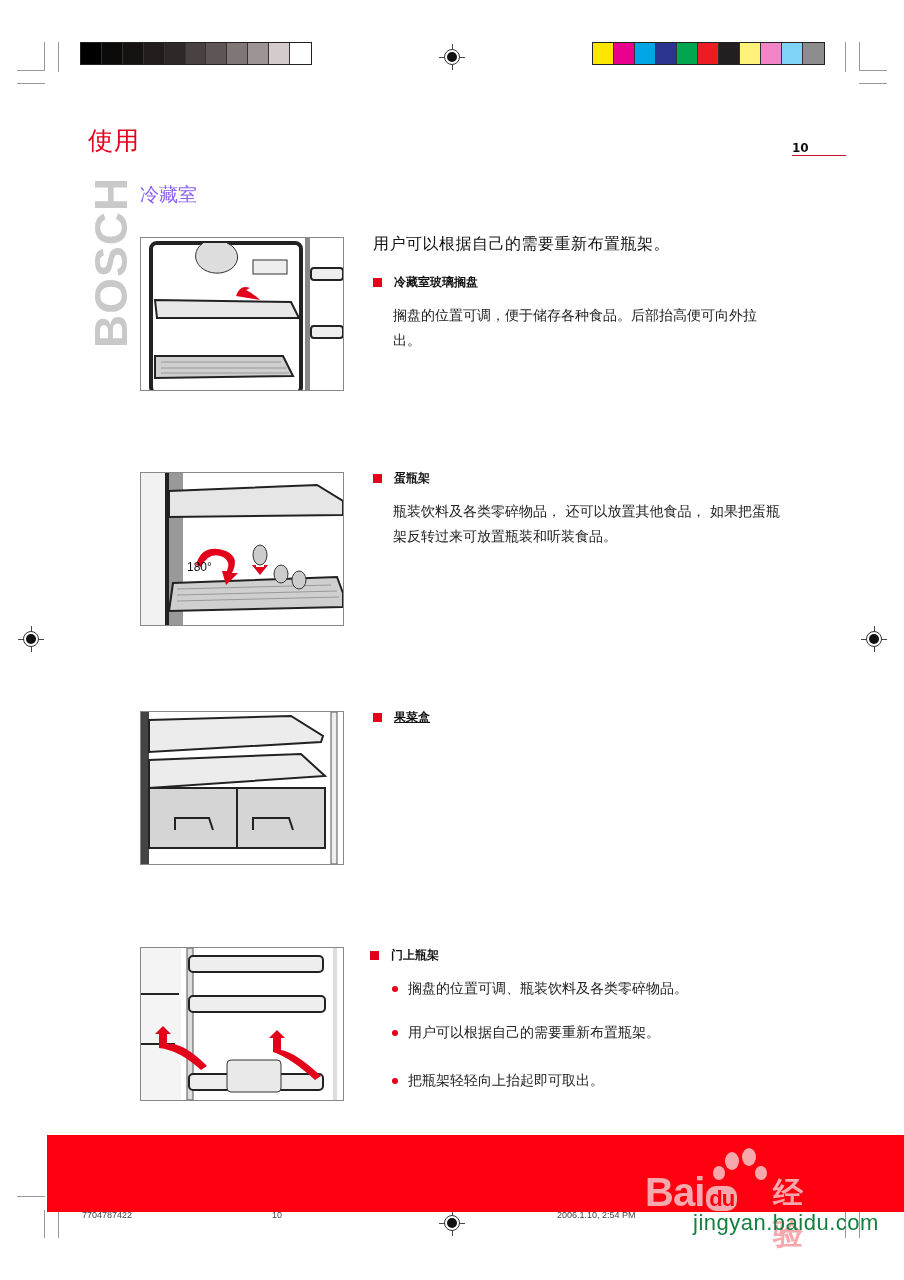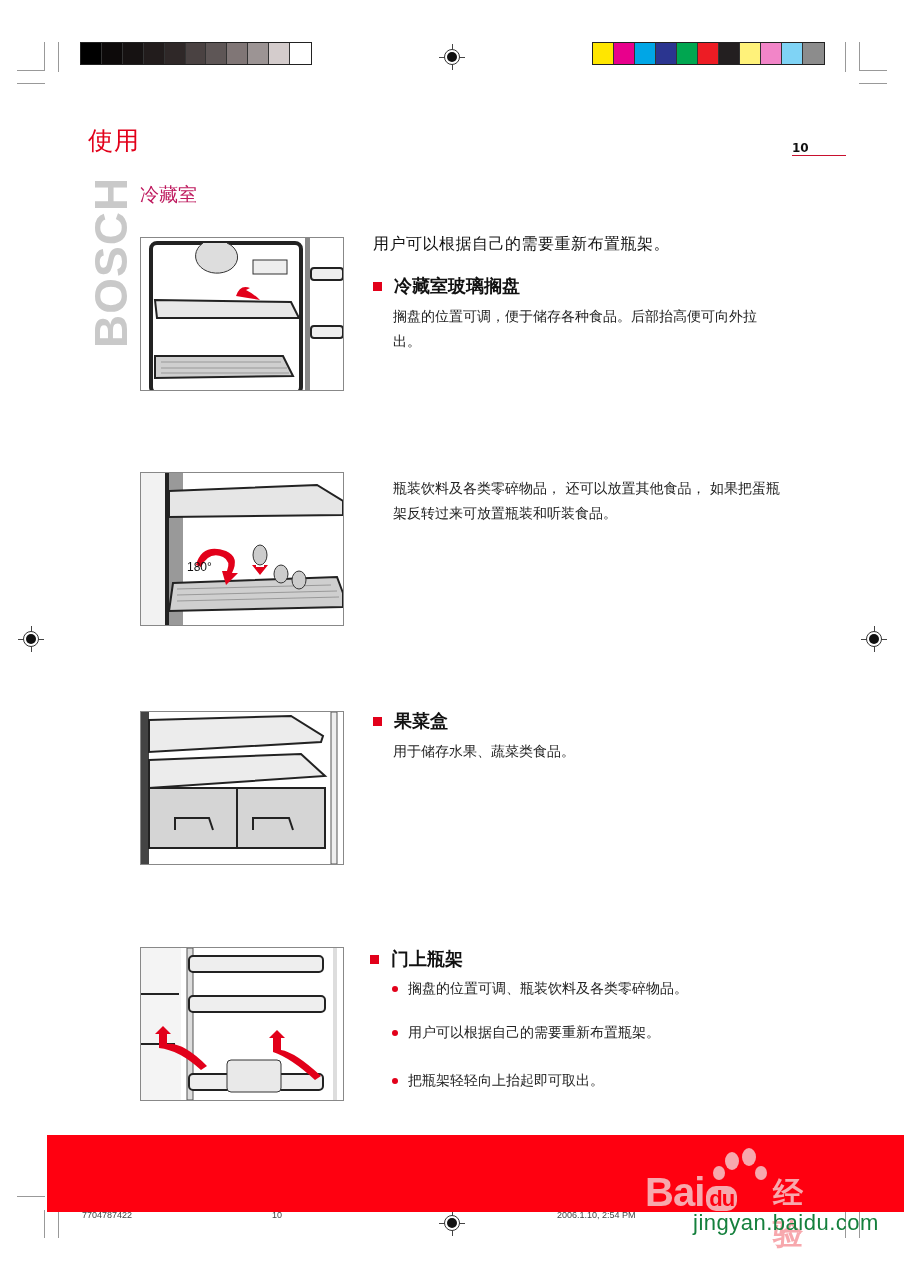--- a/index.html
+++ b/index.html
@@ -15,26 +15,26 @@
   .reg { position:absolute; width:26px; height:26px; }
   .reg .h { position:absolute; left:0; top:12.5px; width:26px; height:1px; background:#444; }
   .reg .v { position:absolute; top:0; left:12.5px; width:1px; height:26px; background:#444; }
   .reg .ring { position:absolute; left:5px; top:5px; width:14px; height:14px; border:1px solid #333; border-radius:50%; background:#fff; }
   .reg .dot { position:absolute; left:8px; top:8px; width:10px; height:10px; border-radius:50%; background:#111; }
   .title { position:absolute; left:88px; top:124px; font-size:25px; color:#e2001a; letter-spacing:1px; }
   .pageno { position:absolute; left:792px; top:141px; font-size:12px; font-weight:bold; color:#111; }
   .pageline { position:absolute; left:792px; top:155px; width:54px; height:1px; background:#c8102e; }
   .brand { position:absolute; left:84px; top:348px; transform-origin:0 0; transform:rotate(-90deg);
            font-size:46px; font-weight:bold; color:#c9c9c9; letter-spacing:1px; font-family:"Liberation Sans", sans-serif; }
-  .subtitle { position:absolute; left:140px; top:182px; font-size:19px; color:#be185d; }
+  .subtitle { position:absolute; left:140px; top:182px; font-size:19px; color:#8b5cf6; }
   .intro { position:absolute; left:373px; top:234px; font-size:16px; color:#111; letter-spacing:0.5px; }
   .sect { position:absolute; left:373px; }
-  .sect .head { display:flex; align-items:center; font-size:18px; font-weight:bold; color:#111; }
+  .sect .head { display:flex; align-items:center; font-size:12px; font-weight:bold; color:#111; }
   .sect .sq { width:9px; height:9px; background:#e2001a; margin-right:12px; }
-  .sect .body { margin-left:20px; margin-top:6px; font-size:14px; line-height:25px; color:#222;
+  .sect .body { margin-left:20px; margin-top:12px; font-size:14px; line-height:25px; color:#222;
                 font-family:"DejaVu Serif", "Liberation Serif", serif; width:400px; }
   .bullets { position:absolute; left:392px; }
   .bullets .li { display:flex; align-items:center; font-size:14px; color:#222; height:20px;
                  font-family:"DejaVu Serif", "Liberation Serif", serif; }
   .bullets .bdot { width:6px; height:6px; border-radius:50%; background:#e2001a; margin-right:10px; }
   .illus { position:absolute; left:140px; width:202px; height:152px; border:1px solid #888; background:#fff; overflow:hidden; }
   .illus svg { display:block; }
   .footer-red { position:absolute; left:47px; top:1135px; width:857px; height:77px; background:#ff0010; }
   .foot-txt { position:absolute; font-size:9px; color:#444; font-family:"Liberation Sans", sans-serif; }
   .baidu { position:absolute; left:645px; top:1148px; }
@@ -162,41 +162,44 @@
     </g>
     <path d="M55 92 q6 -22 30 -14 q14 6 6 22 l6 0 l-12 12 l-4 -14 l5 0 q4 -10 -4 -14 q-14 -6 -22 10 z" fill="#e2001a"></path>
     <text x="46" y="98" font-size="12" font-family="Liberation Sans, sans-serif" fill="#111">180°</text>
     <ellipse cx="119" cy="82" rx="7" ry="10" fill="#ccc" stroke="#333"></ellipse>
     <path d="M115 94 l8 0 l0 -2 l4 0 l-8 10 l-8 -10 l4 0 z" fill="#e2001a"></path>
     <ellipse cx="140" cy="101" rx="7" ry="9" fill="#ccc" stroke="#333"></ellipse>
     <ellipse cx="158" cy="107" rx="7" ry="9" fill="#ccc" stroke="#333"></ellipse>
   </svg>
 </div>
 <div class="sect" style="top:470px;">
+  <div class="head">
+      <span class="sq"></span>
+      <span>蛋瓶架</span>
+    </div>
   <div class="body" style="width:392px;">瓶装饮料及各类零碎物品， 还可以放置其他食品， 如果把蛋瓶架反转过来可放置瓶装和听装食品。</div>
 </div>
 
 <div class="illus" style="top:711px;">
   <svg width="202" height="152" viewBox="0 0 202 152">
     <rect x="0" y="0" width="8" height="152" fill="#444"></rect>
     <path d="M8 8 L150 4 L182 24 L180 30 L8 40 Z" fill="#ececec" stroke="#222" stroke-width="2"></path>
     <path d="M8 48 L160 42 L184 64 L8 76 Z" fill="#ececec" stroke="#222" stroke-width="2"></path>
     <rect x="8" y="76" width="176" height="60" fill="#d5d5d5" stroke="#222" stroke-width="2"></rect>
     <line x1="96" y1="76" x2="96" y2="136" stroke="#222" stroke-width="2"></line>
     <path d="M34 118 L34 106 L68 106 L72 118" fill="none" stroke="#222" stroke-width="2"></path>
     <path d="M112 118 L112 106 L148 106 L152 118" fill="none" stroke="#222" stroke-width="2"></path>
     <rect x="190" y="0" width="6" height="152" fill="#eee" stroke="#555"></rect>
   </svg>
 </div>
-<div class="sect" style="top:709px;">
+<div class="sect" style="top:709px;text-decoration:underline;">
   <div class="head">
       <span class="sq"></span>
       <span>果菜盒</span>
     </div>
-  <div class="body">用于储存水果、蔬菜类食品。</div>
 </div>
 
 <div class="illus" style="top:947px;">
   <svg width="202" height="152" viewBox="0 0 202 152">
     <rect x="0" y="0" width="40" height="152" fill="#f4f4f4"></rect>
     <line x1="0" y1="46" x2="38" y2="46" stroke="#222" stroke-width="2"></line>
     <line x1="0" y1="96" x2="34" y2="96" stroke="#222" stroke-width="2"></line>
     <rect x="46" y="0" width="6" height="152" fill="#ddd" stroke="#555"></rect>
     <rect x="48" y="8" width="134" height="16" rx="4" fill="#eee" stroke="#222" stroke-width="2"></rect>
     <rect x="48" y="48" width="136" height="16" rx="4" fill="#eee" stroke="#222" stroke-width="2"></rect>

